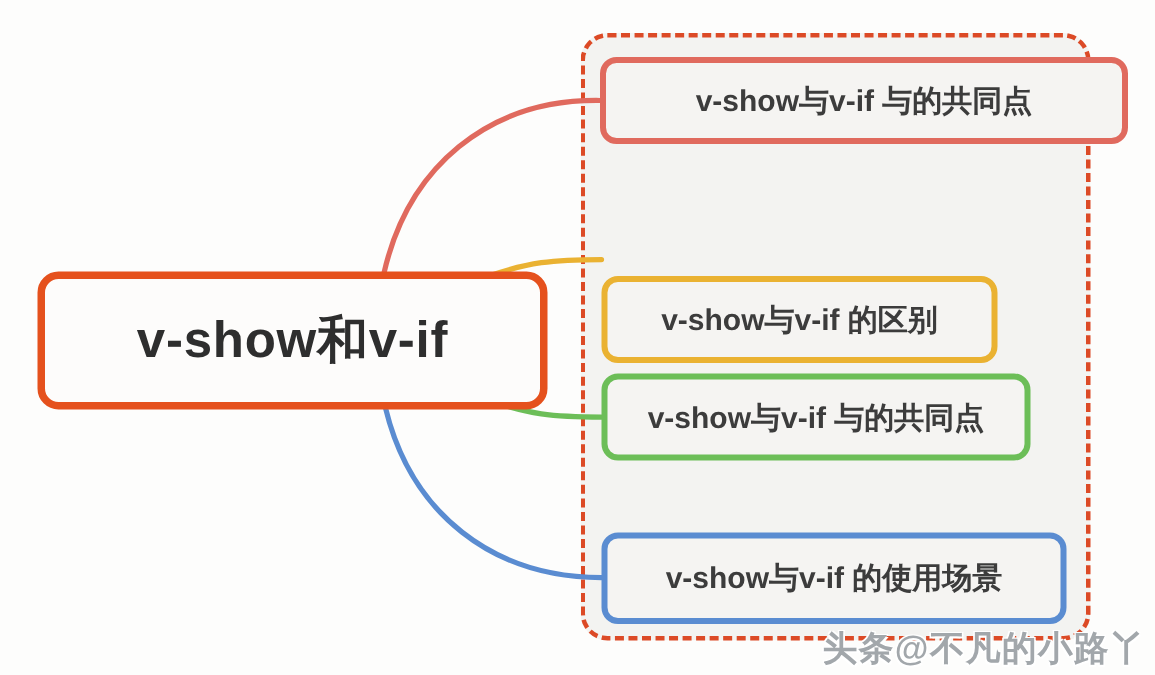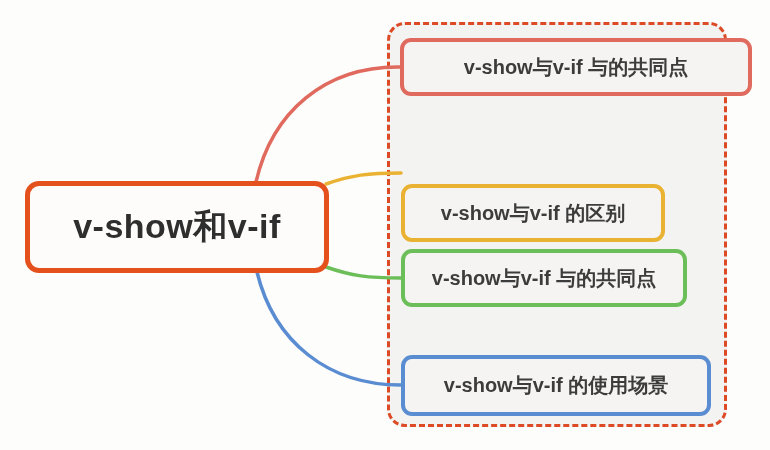--- a/index.html
+++ b/index.html
@@ -32,21 +32,21 @@
   .connectors path { fill: none; stroke-width: 3.5px; stroke-linecap: round; }
   .conn-red   { stroke: #E06A5E; }
   .conn-yellow{ stroke: #EAB232; }
   .conn-green { stroke: #6CBE58; }
   .conn-blue  { stroke: #5A8CD1; }
 
   
   .root-node {
     position: absolute;
     left: 25px; top: 181px;
-    width: 304px; height: 92px;
+    width: 340px; height: 92px;
     box-sizing: border-box;
     background: #FDFCFB;
     border: 5px solid #E5511D;
     border-radius: 14px;
     display: flex; align-items: center; justify-content: center;
     font-size: 34px; font-weight: bold; color: #2E2E2E;
     letter-spacing: 0.5px;
   }
 
   
@@ -101,14 +101,15 @@
   </div>
 
   <div class="child-node node-green">
     <span>v-show与v-if 与的共同点</span>
   </div>
 
   <div class="child-node node-blue">
     <span>v-show与v-if 的使用场景</span>
   </div>
 
+  <div class="watermark">头条@不凡的小路丫</div>
 
 </div>
 
 </body></html>

